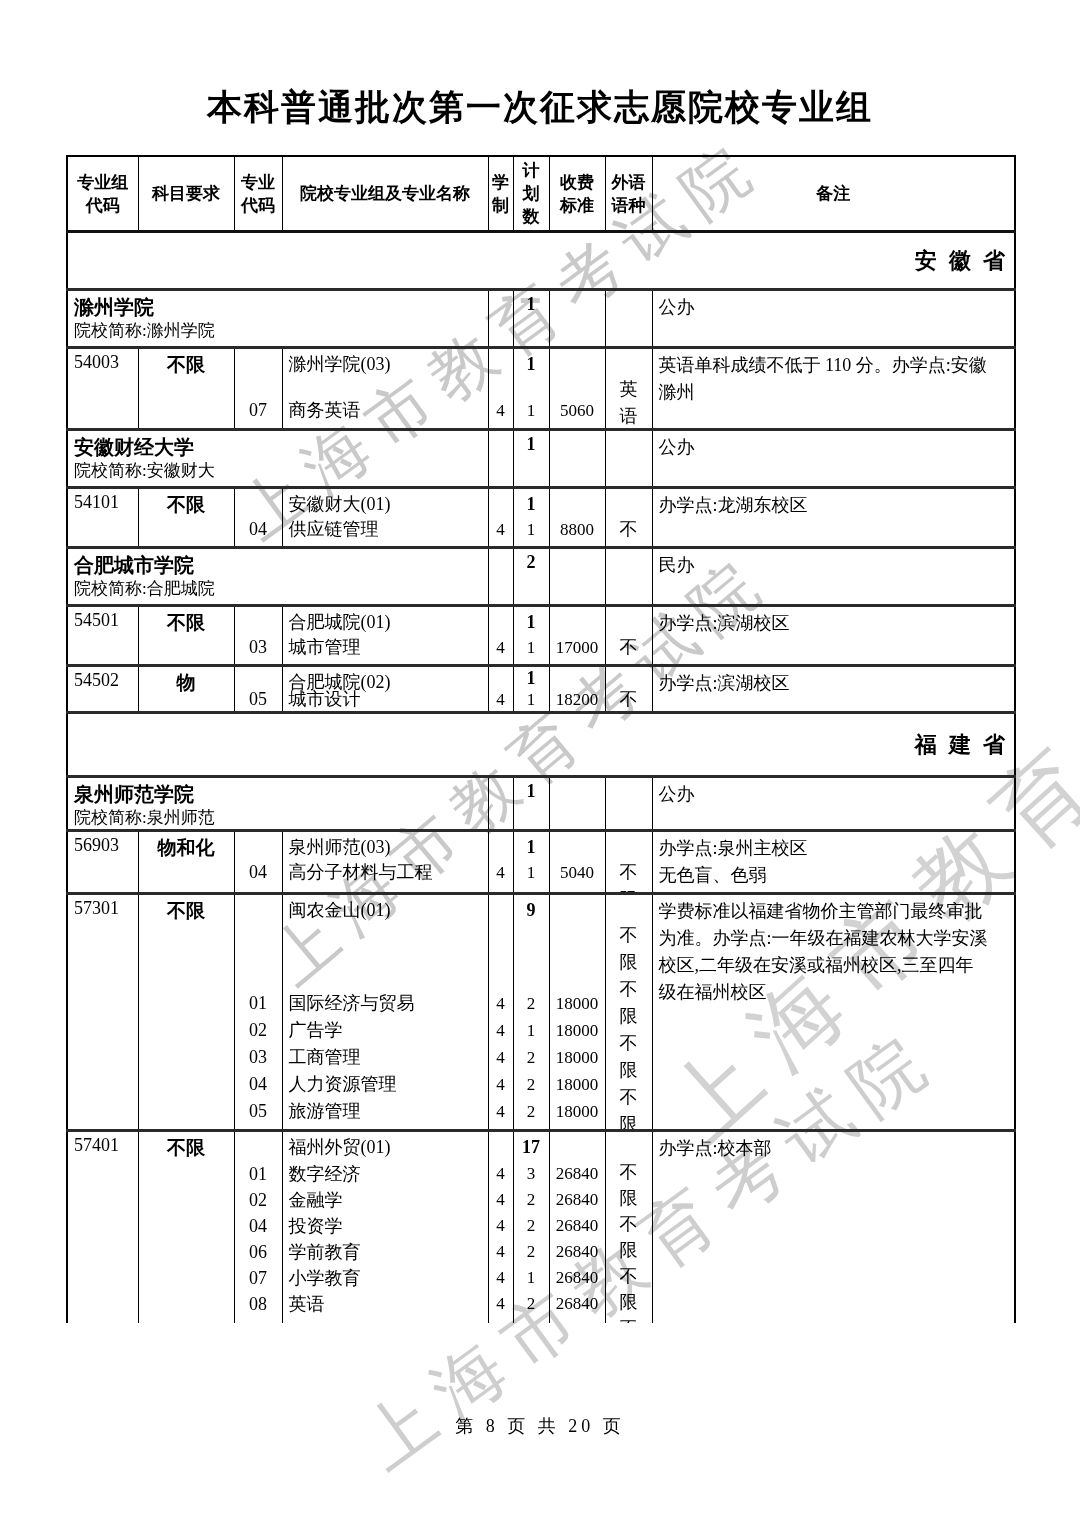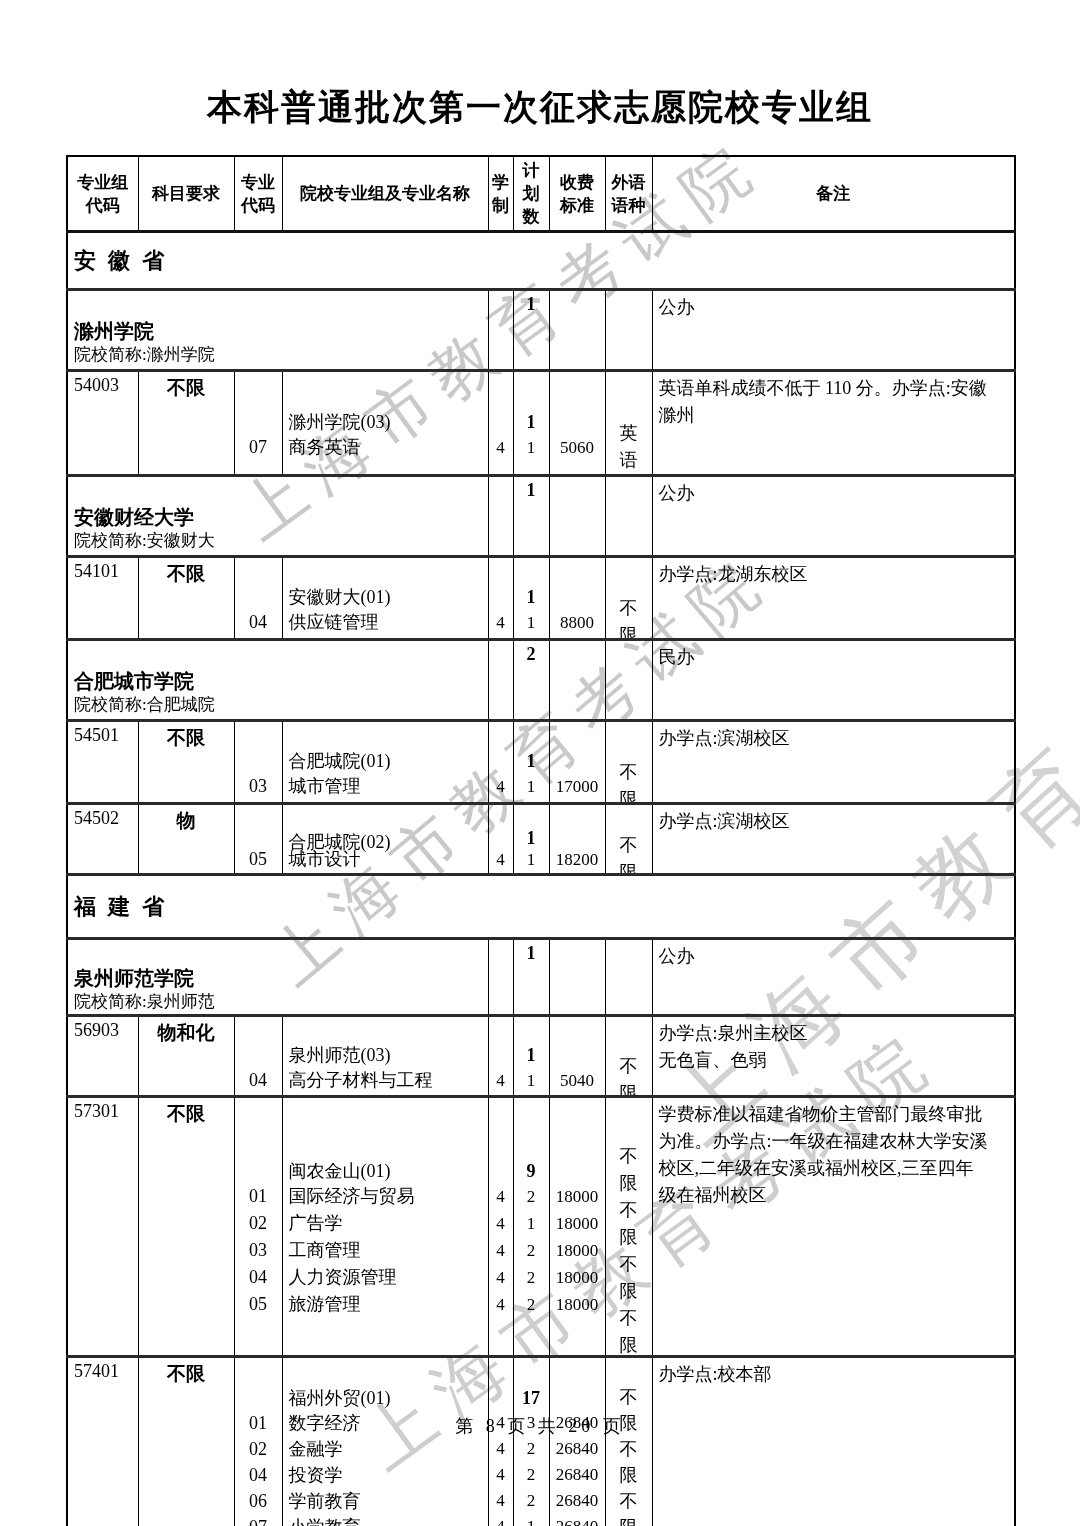--- a/index.html
+++ b/index.html
@@ -66,32 +66,31 @@
     font-family: "Liberation Sans", sans-serif;
     font-weight: bold;
     font-size: 17px;
     line-height: 23px;
     text-align: center;
     vertical-align: middle;
     white-space: pre-line;
     padding: 2px 1px;
   }
   td.section-cell {
-    text-align: left;
+    text-align: right;
     vertical-align: middle;
     font-family: "Liberation Sans", sans-serif;
     font-weight: bold;
     font-size: 22px;
     letter-spacing: 3px;
   }
   .blk {
     display: flex;
     flex-direction: column;
-    justify-content: center;
-    margin-top: 24px;
+    justify-content: space-between;
   }
   .gline { min-height: 24px; line-height: 24px; }
   .stack div { line-height: 27px; }
   .stack.tight div { line-height: 26px; }
   .school-name {
     font-family: "Liberation Sans", sans-serif;
     font-weight: bold;
     font-size: 20px;
     line-height: 26px;
   }

